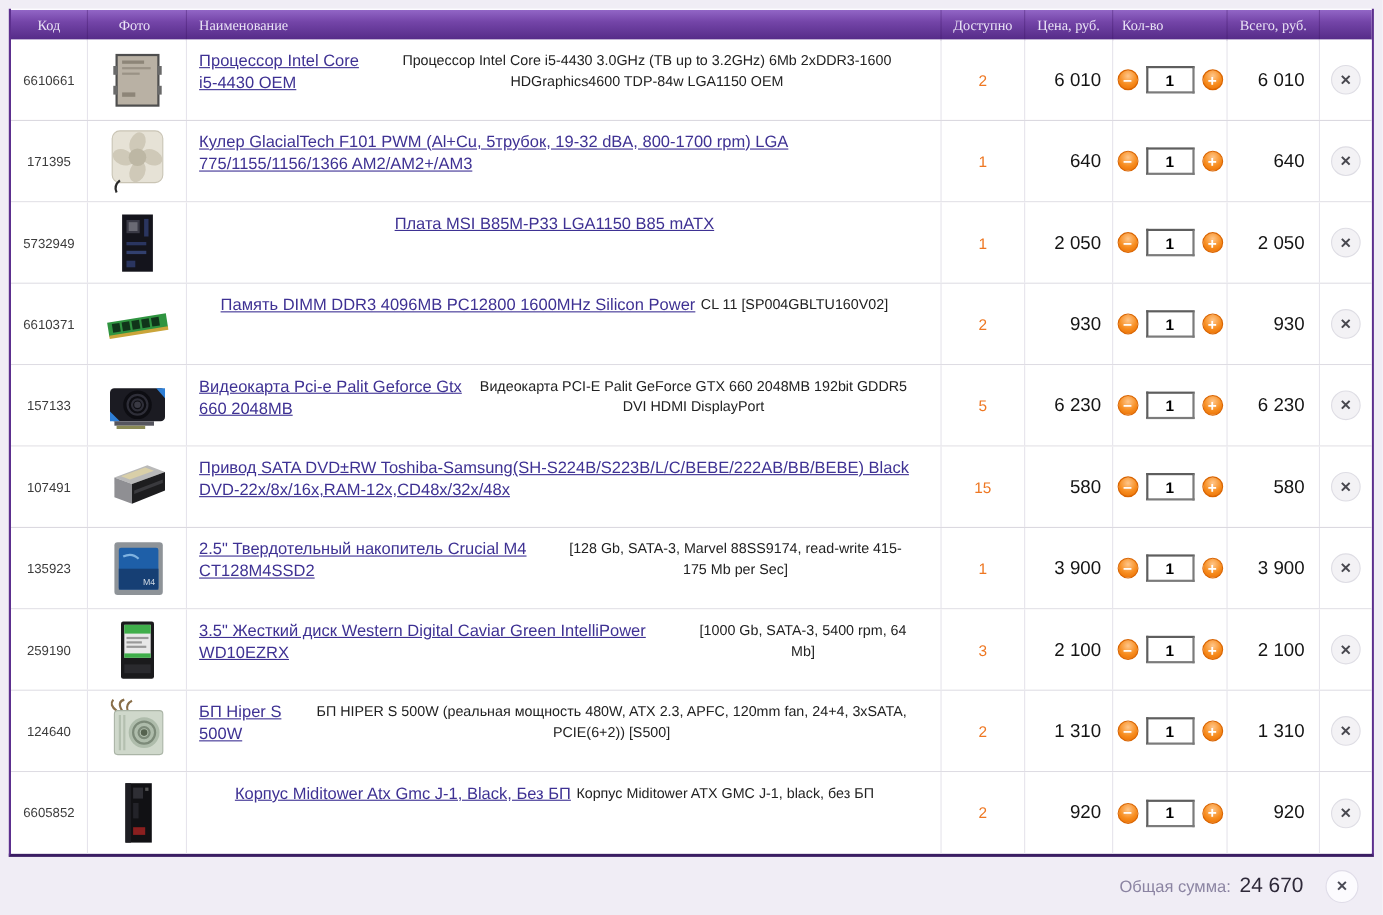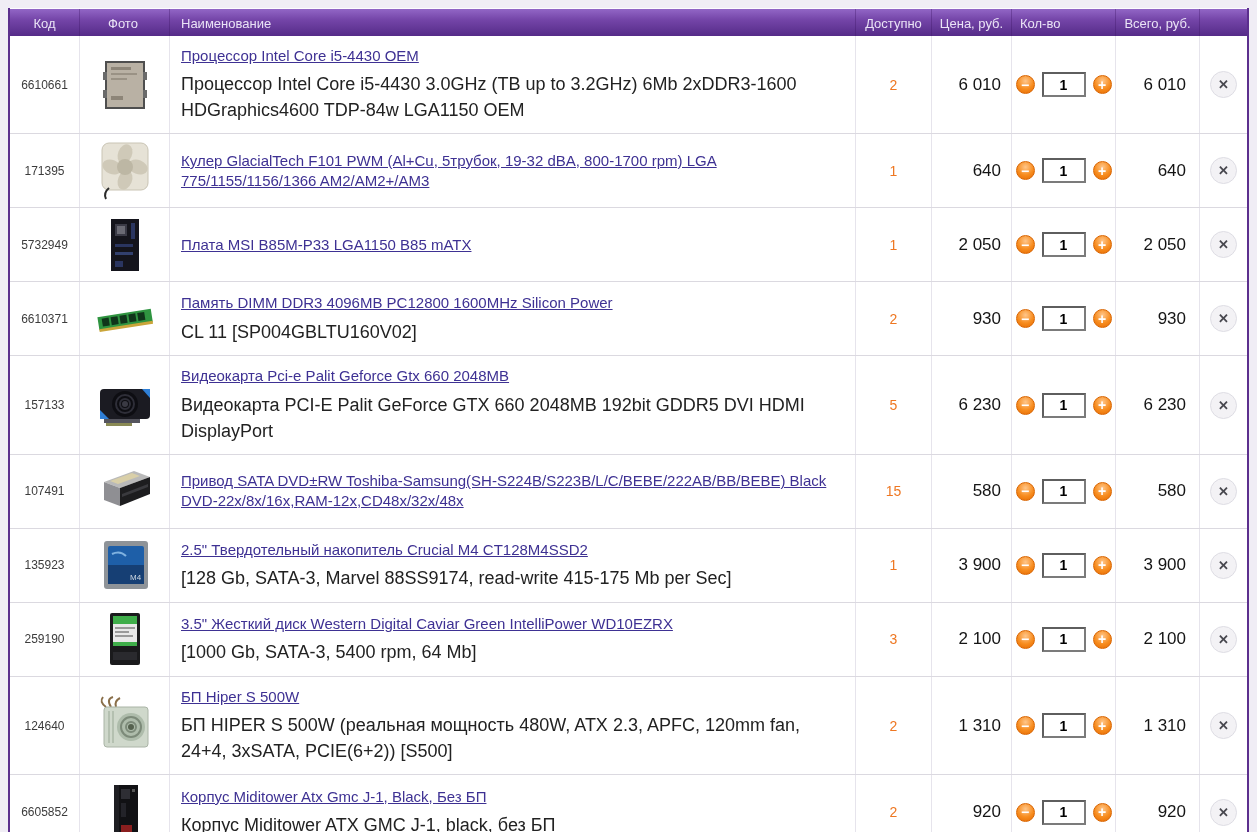--- a/index.html
+++ b/index.html
@@ -26,44 +26,44 @@
   }
   
   .thead {
     height:28px;
     background:linear-gradient(#9266c6 0%, #7445a8 40%, #552b88 100%);
     border-top:1px solid #fdfcff;
     color:#eae3f6;
     font-size:13px;
     align-items:center;
   }
-  .th { padding:14px 4px; white-space:nowrap; overflow:hidden; border-right:1px solid rgba(60,20,100,.35); height:100%; display:flex; align-items:center; }
+  .th { padding:14px 4px; white-space:nowrap; overflow:hidden; border-right:1px solid rgba(60,20,100,.35); height:100%; display:flex; align-items:center;font-family:Liberation Serif, serif; }
   .th:last-child { border-right:none; }
   .th.c-code { justify-content:center; }
   .th.c-photo { padding-left:8px;margin-left:20px; }
   .th.c-name { padding-left:11px; }
   .th.c-avail, .th.c-price, .th.c-total { justify-content:center; }
   .th.c-qty { padding-left:8px; }
   
   .trow { border-bottom:1px solid #dbd9e0; min-height:74px; background:#fff; }
   .trow:last-child { border-bottom:none; }
   .td { border-right:1px solid #e6e4ec; display:flex; align-items:center; padding:6px 4px; }
   .td:last-child { border-right:none; }
   .td.c-code { justify-content:center; font-size:12px; color:#3c3c3c; }
   .td.c-photo { justify-content:center; padding:4px; }
-  .td.c-name { flex-direction:column; align-items:flex-start; justify-content:center; padding:10px 28px 10px 11px; gap:5px; }
+  .td.c-name { flex-direction:row; align-items:flex-start; justify-content:center; padding:10px 28px 10px 11px; gap:5px; }
   .td.c-avail { justify-content:center; font-size:14px; color:#ee7722; }
   .td.c-price { justify-content:flex-end; padding-right:10px; font-size:17px; color:#141414; }
   .td.c-total { justify-content:flex-end; padding-right:13px; font-size:17px; color:#141414; }
   .td.c-qty { justify-content:center; gap:7px; }
   .td.c-del { justify-content:center; }
   .item-link {
     color:#3e3193; text-decoration:underline; font-size:15px; line-height:1.35; cursor:pointer;
   }
-  .item-desc { color:#222; font-size:18px; line-height:1.45; }
+  .item-desc { color:#222; font-size:13px; line-height:1.45;text-align:center; }
   .photo-box { width:66px; height:64px; display:flex; align-items:center; justify-content:center; }
   
   .step-btn {
     width:19px; height:19px; border-radius:50%; flex:0 0 19px;
     background:radial-gradient(circle at 50% 30%, #ffc68a 0%, #f78c1e 55%, #e66a00 100%);
     border:1px solid #d96400;
     color:#fff; font-size:14px; font-weight:bold;
     display:flex; align-items:center; justify-content:center;
     line-height:1; cursor:pointer; padding:0;
   }

